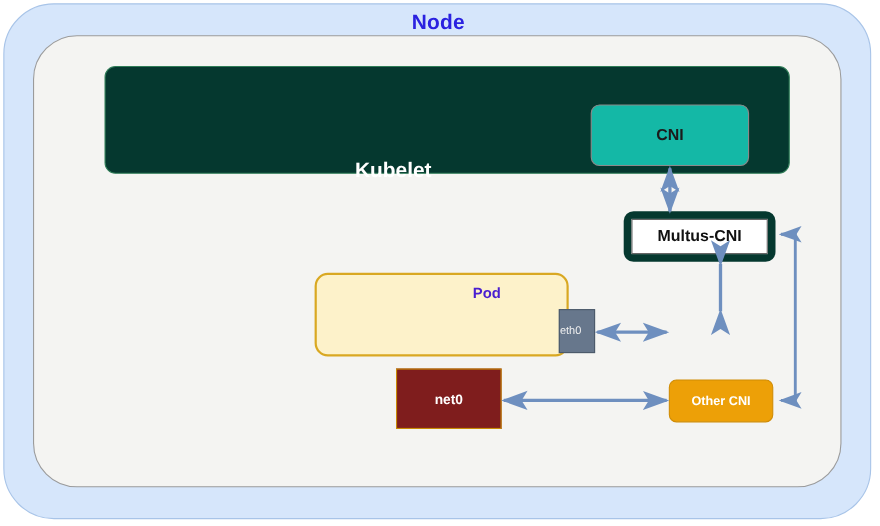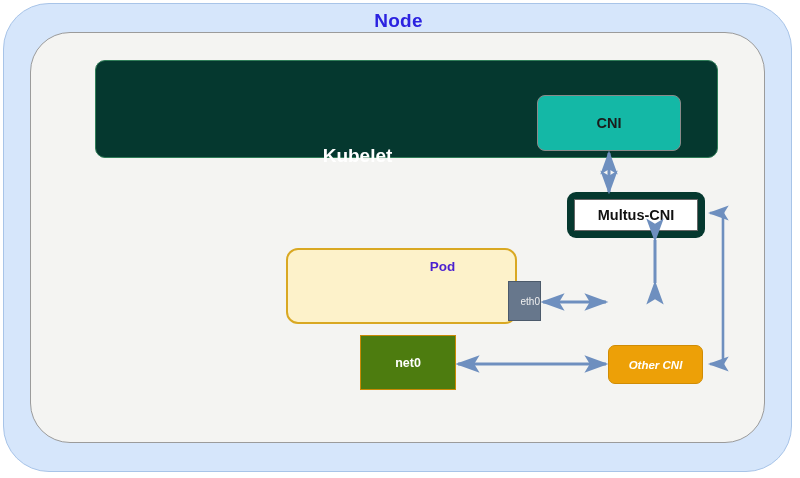--- a/index.html
+++ b/index.html
@@ -166,36 +166,36 @@
     position: absolute;
     left: 508px;
     top: 281px;
     width: 33px;
     height: 40px;
     box-sizing: border-box;
     background: #67778c;
     border: 1px solid #4c5a6b;
     display: flex;
     align-items: center;
-    justify-content: flex-end;
+    justify-content: flex-start;
   }
   .eth0-label {
     font-size: 10px;
     color: #f0f0f0;
   }
 
   
   .net0-box {
     position: absolute;
     left: 360px;
     top: 335px;
     width: 96px;
     height: 55px;
     box-sizing: border-box;
-    background: #4d7c0f;
+    background: #7f1d1d;
     border: 1px solid #c98a06;
     display: flex;
     align-items: center;
     justify-content: center;
   }
   .net0-label {
     font-size: 12.5px;
     font-weight: bold;
     color: #ffffff;
   }
@@ -232,21 +232,20 @@
     border: 1px solid #d08c05;
     border-radius: 7px;
     display: flex;
     align-items: center;
     justify-content: center;
   }
   .othercni-label {
     font-size: 11.5px;
     font-weight: bold;
     color: #ffffff;
-    font-style: italic;
   }
 
   
   .connectors {
     position: absolute;
     left: 0;
     top: 0;
     width: 800px;
     height: 478px;
     pointer-events: none;

